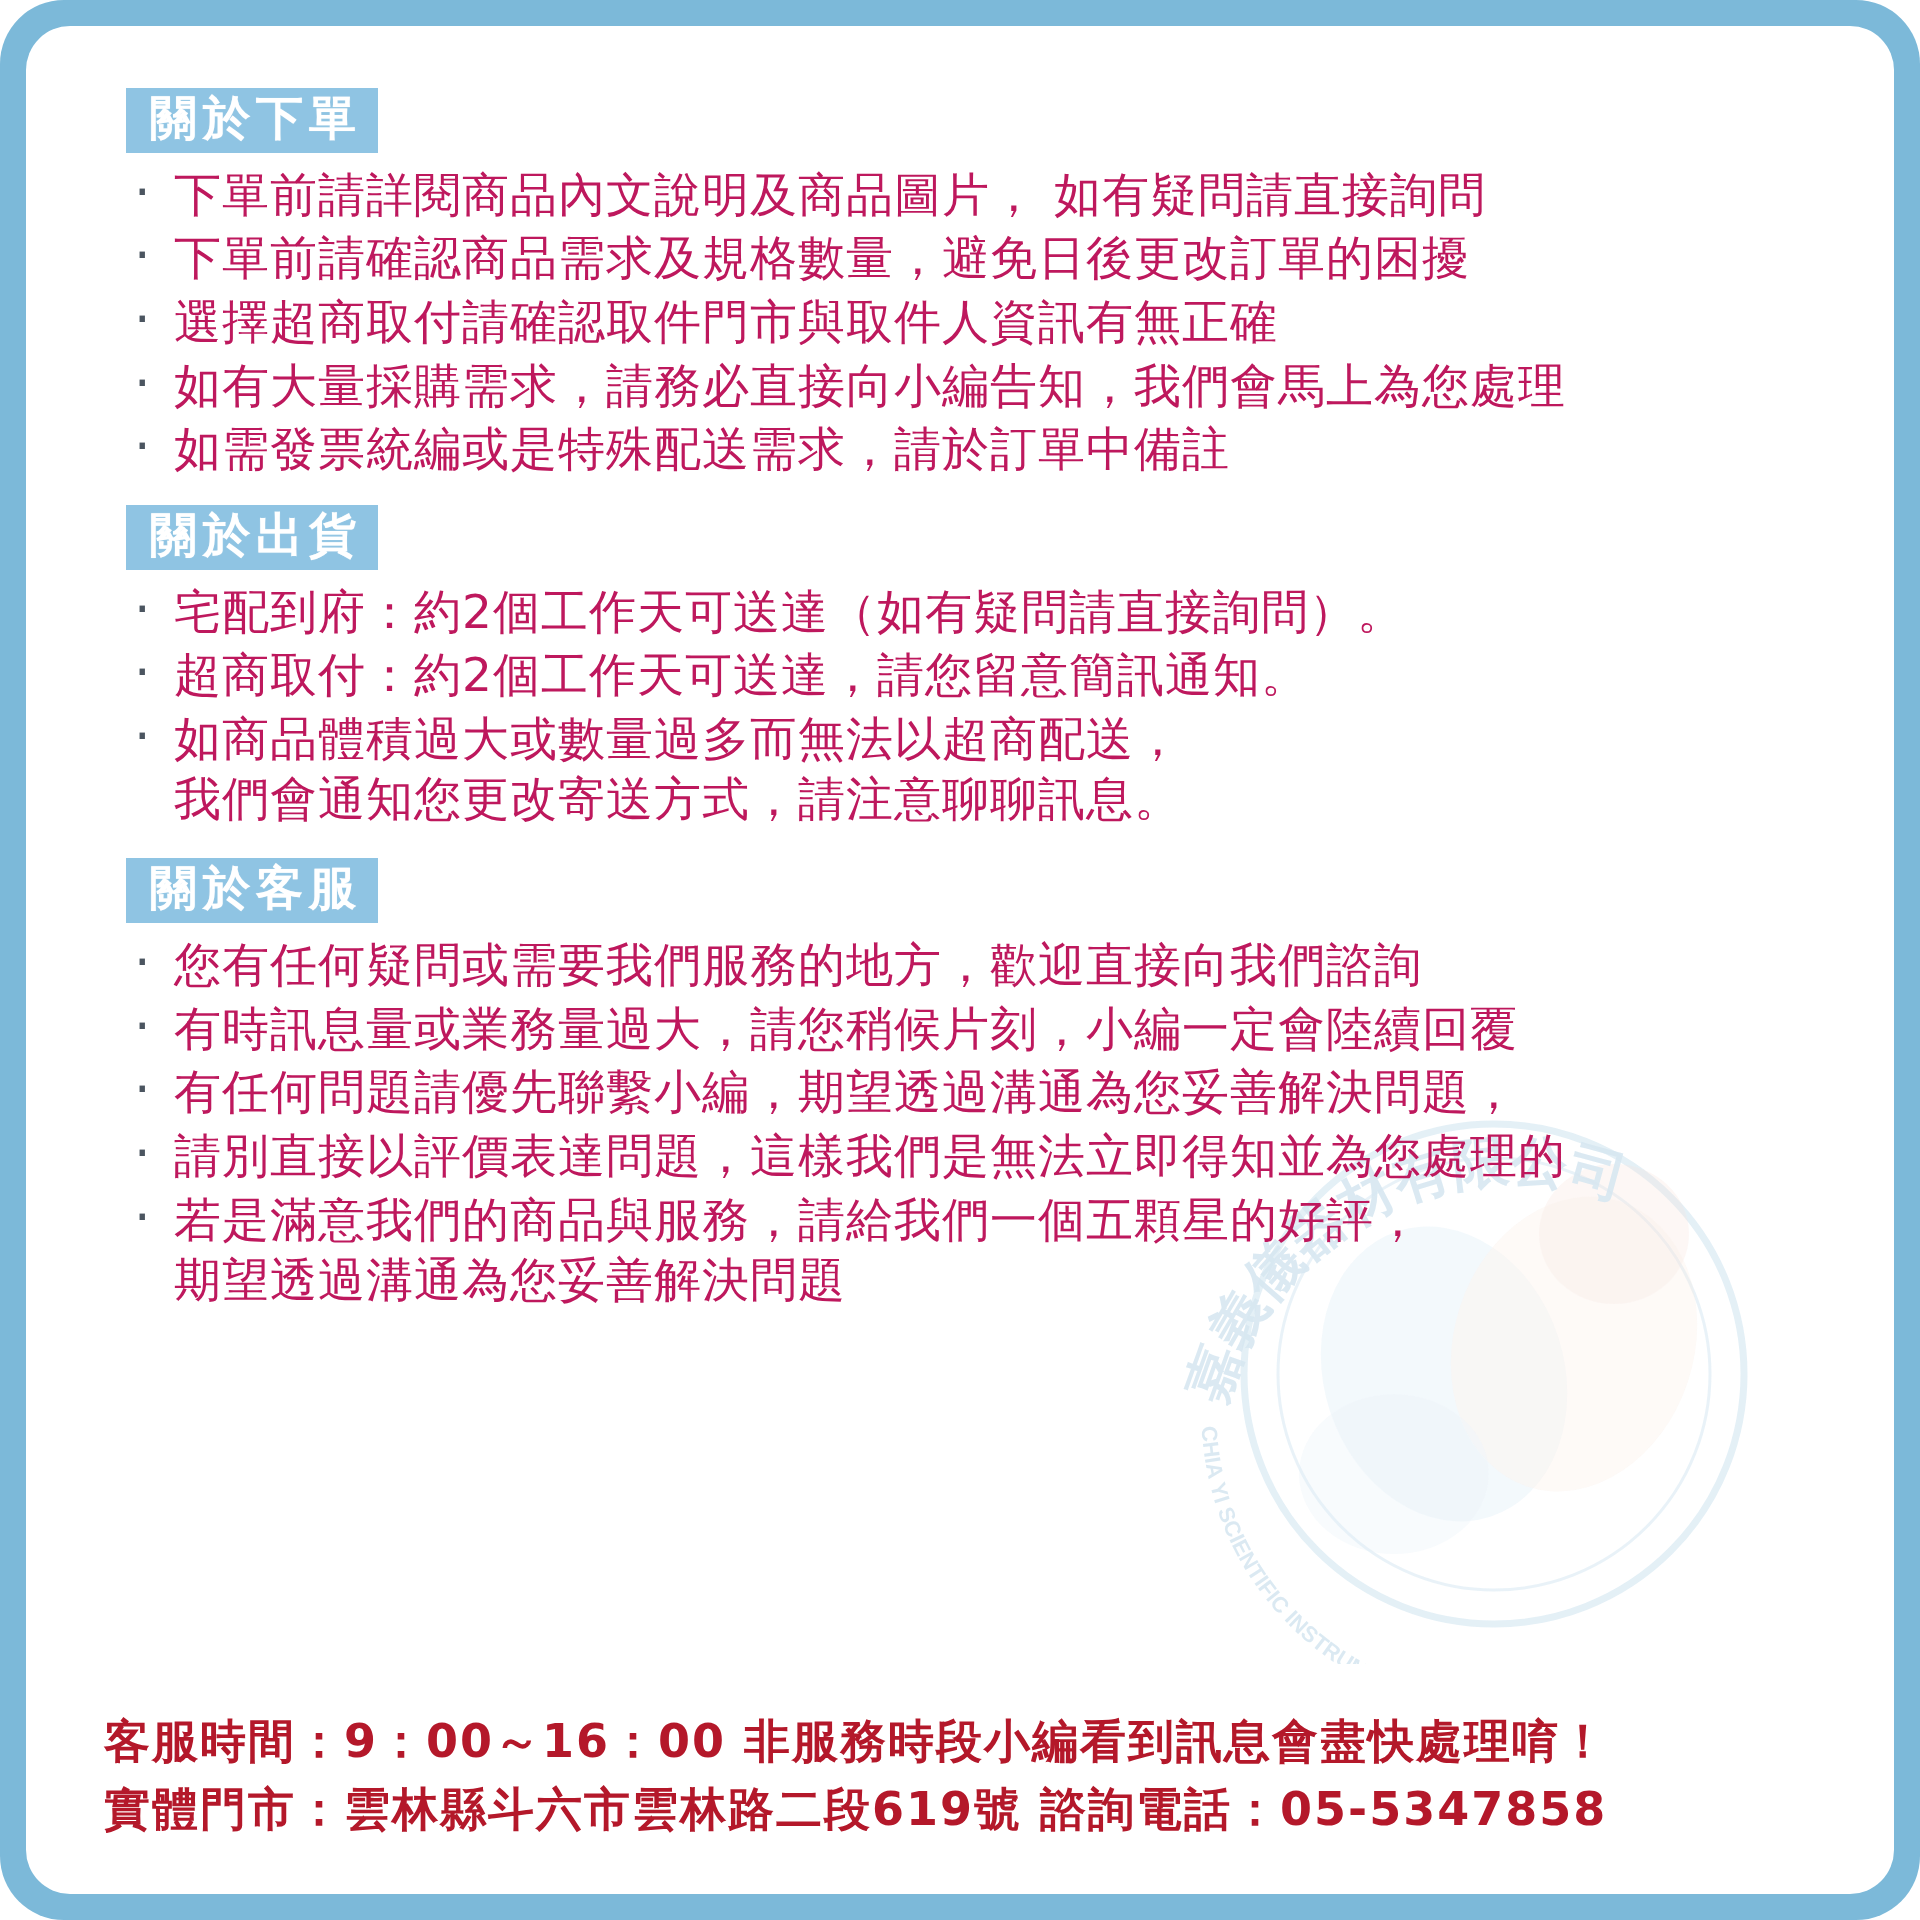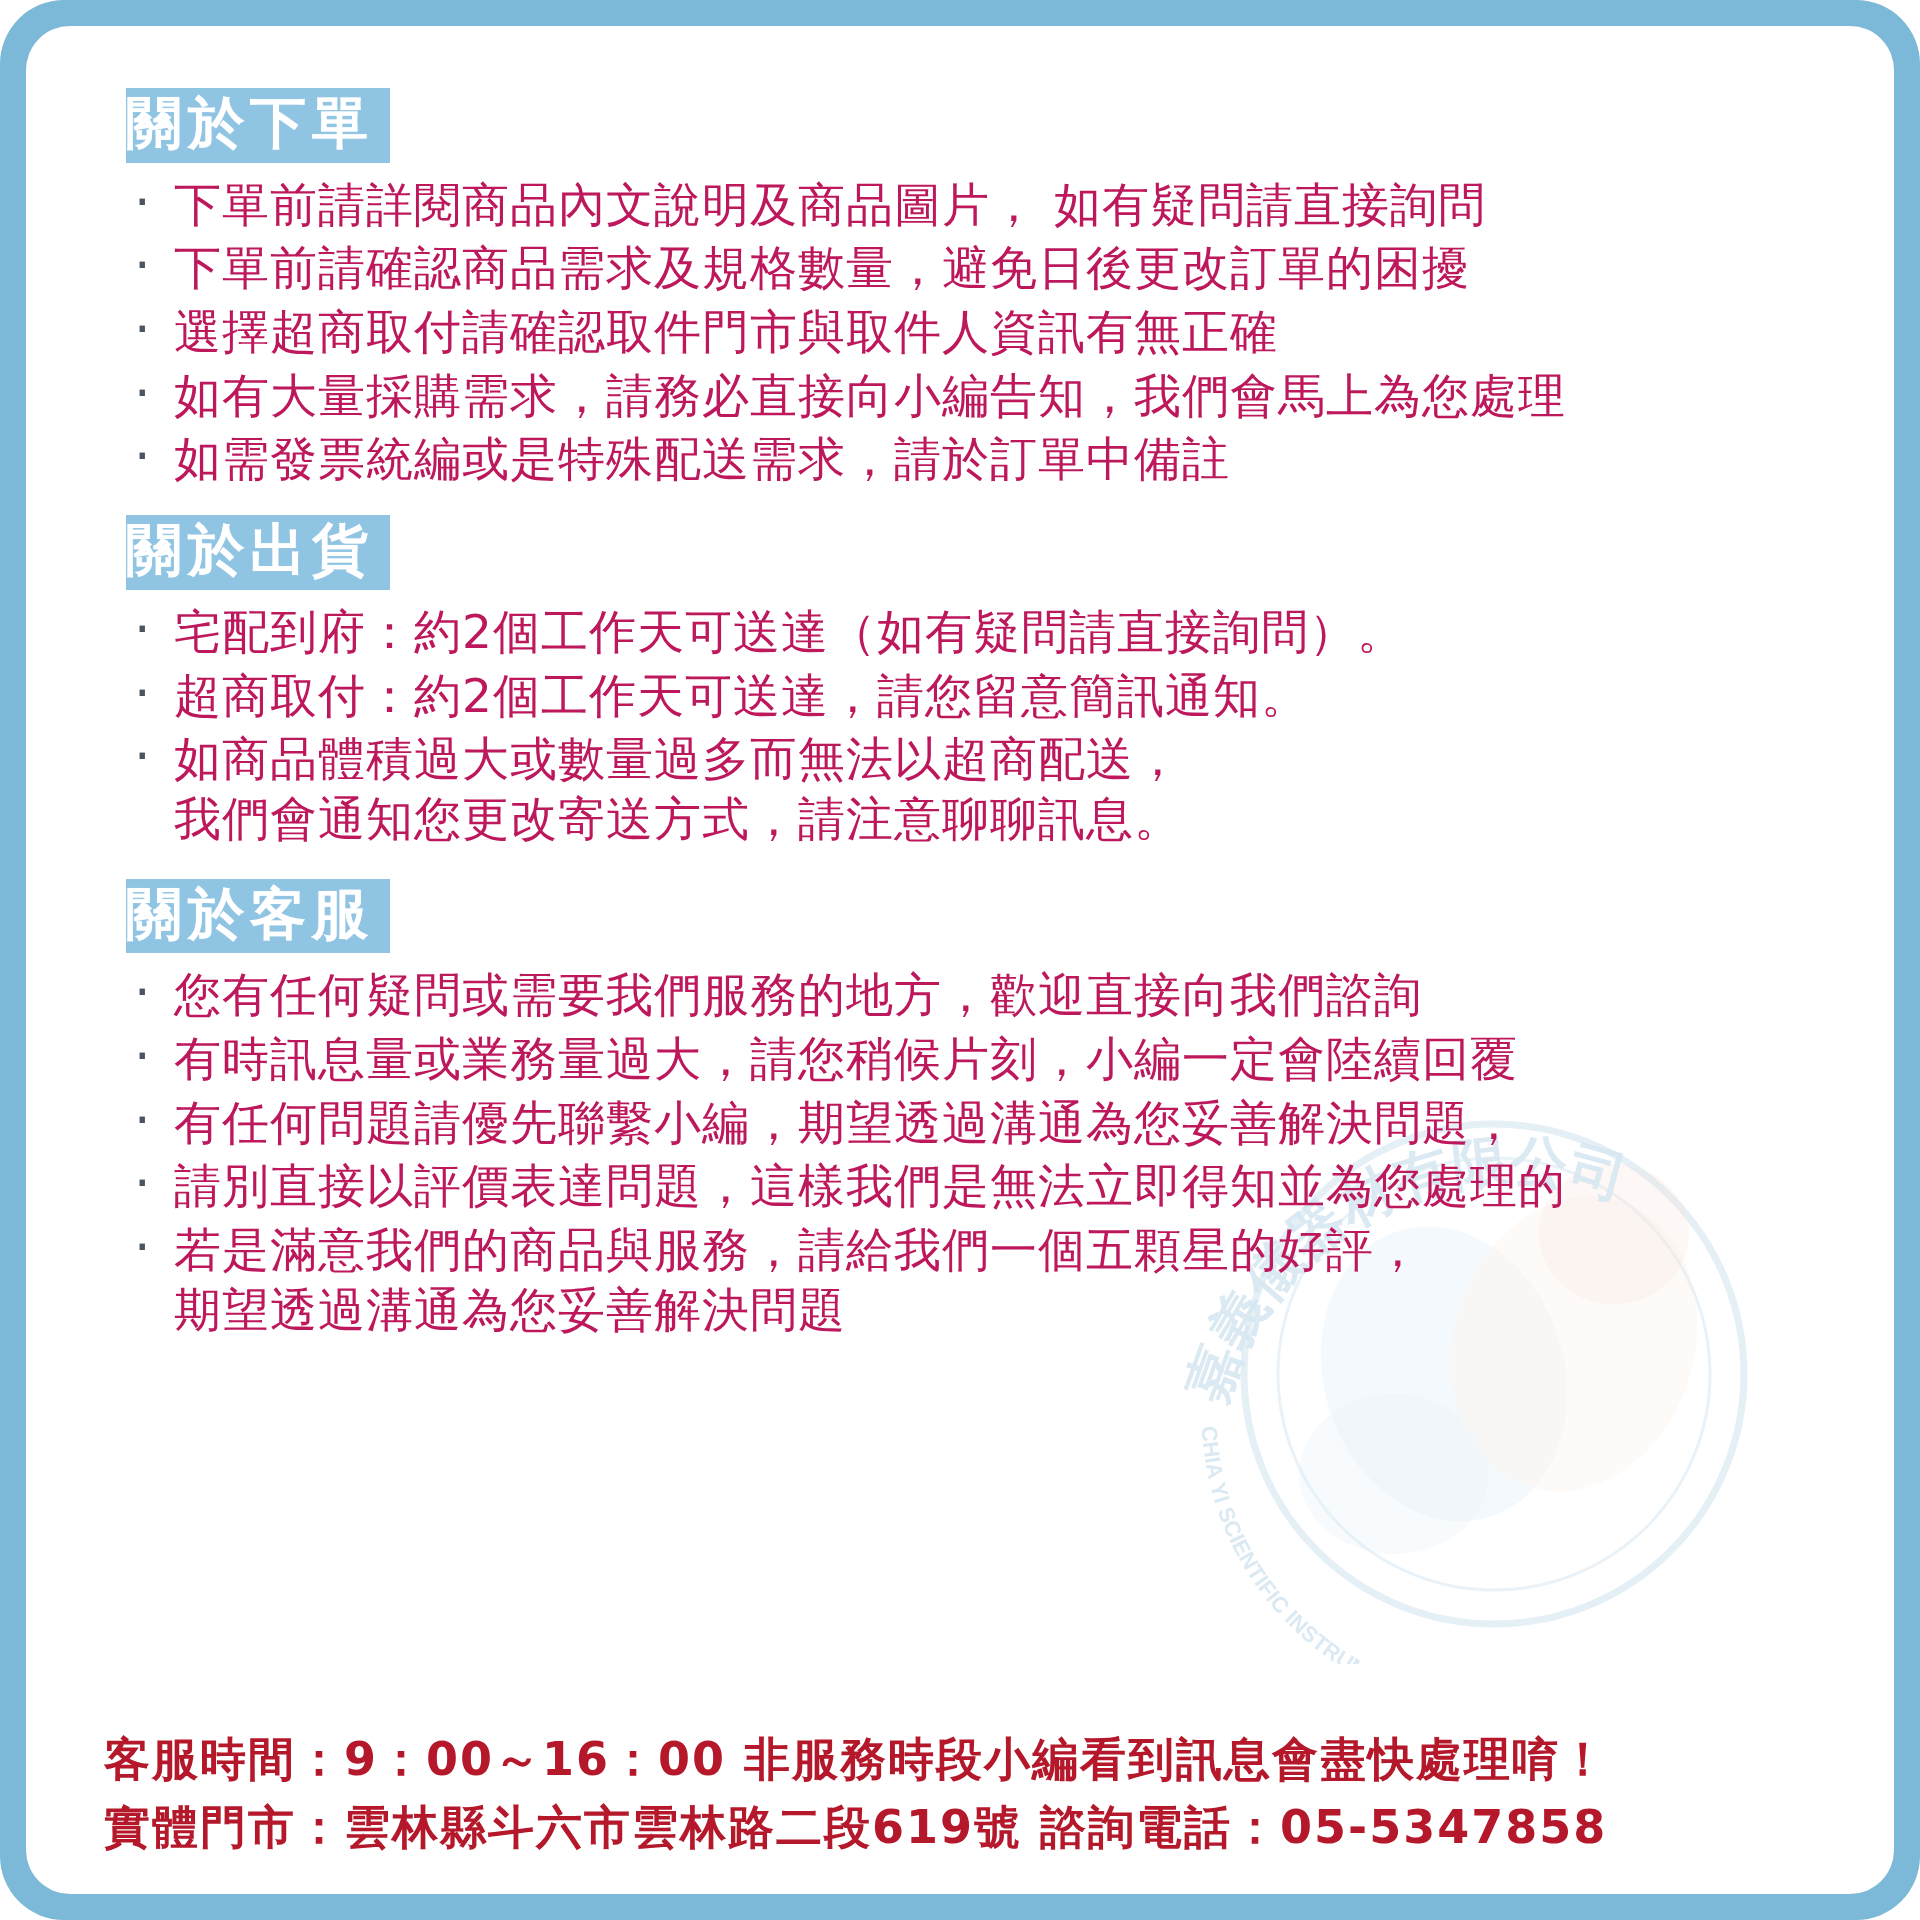--- a/index.html
+++ b/index.html
@@ -49,25 +49,25 @@
   .content {
     position: relative;
     z-index: 3;
     padding: 62px 70px 0 78px;
   }
 
   .sec-title {
     display: inline-block;
     background: #8fc4e3;
     color: #ffffff;
-    font-size: 56px;
+    font-size: 47px;
     font-weight: bold;
     letter-spacing: 6px;
     line-height: 1.12;
-    padding: 4px 16px 8px 0;
+    padding: 4px 16px 8px 24px;
     margin: 0 0 12px 22px;
     text-shadow: 0 0 1px rgba(255,255,255,.6);
   }
   .sec-title.s2 { margin-top: 22px; }
   .sec-title.s3 { margin-top: 26px; text-align: right; }
 
   ul.list {
     list-style: none;
     margin: 0 0 0 0;
     padding: 0 0 0 22px;
@@ -89,21 +89,21 @@
     top: -6px;
     font-size: 52px;
     color: #4b5560;
   }
 
   
   .footer {
     position: absolute;
     left: 0;
     right: 0;
-    bottom: 28px;
+    bottom: 46px;
     z-index: 4;
     padding: 0 52px 0 78px;
   }
   .footer p {
     margin: 0 0 10px 0;
     color: #b4182a;
     font-size: 46px;
     font-weight: bold;
     letter-spacing: 2px;
     line-height: 1.25;

